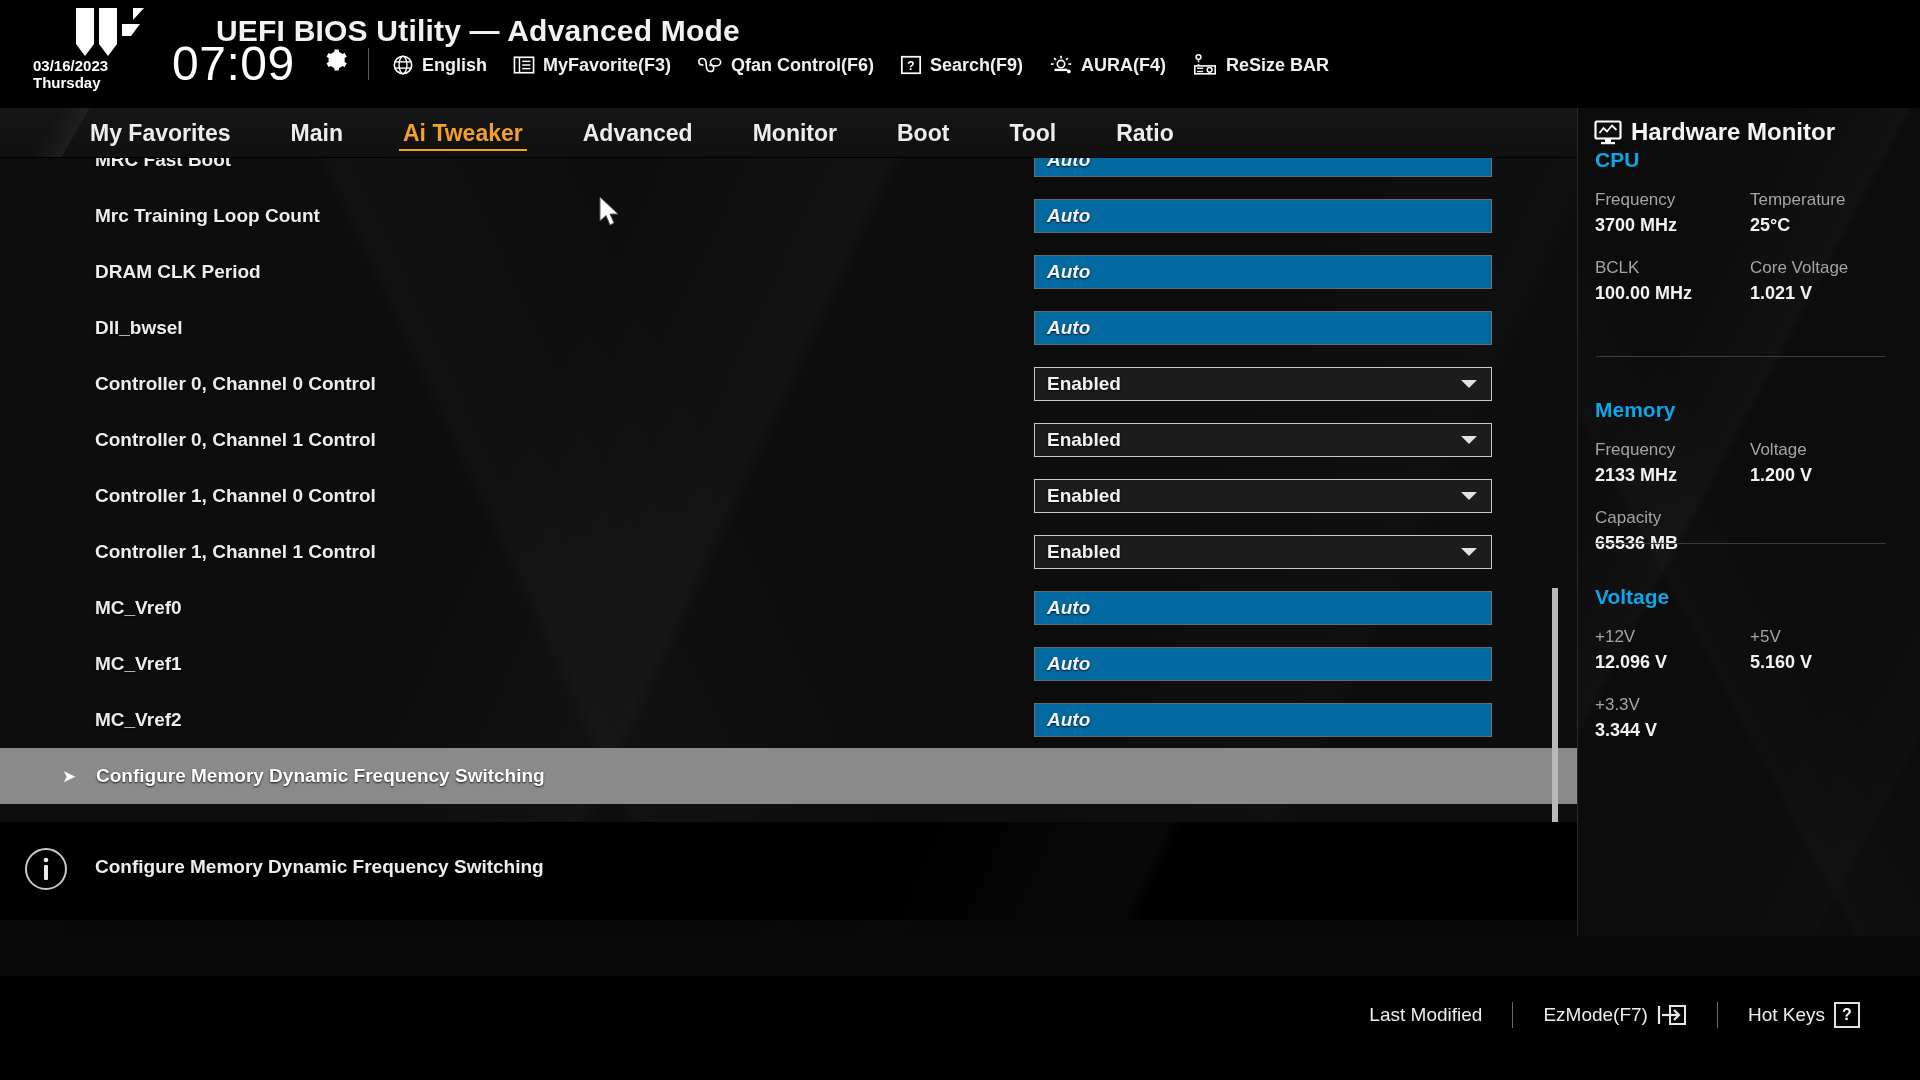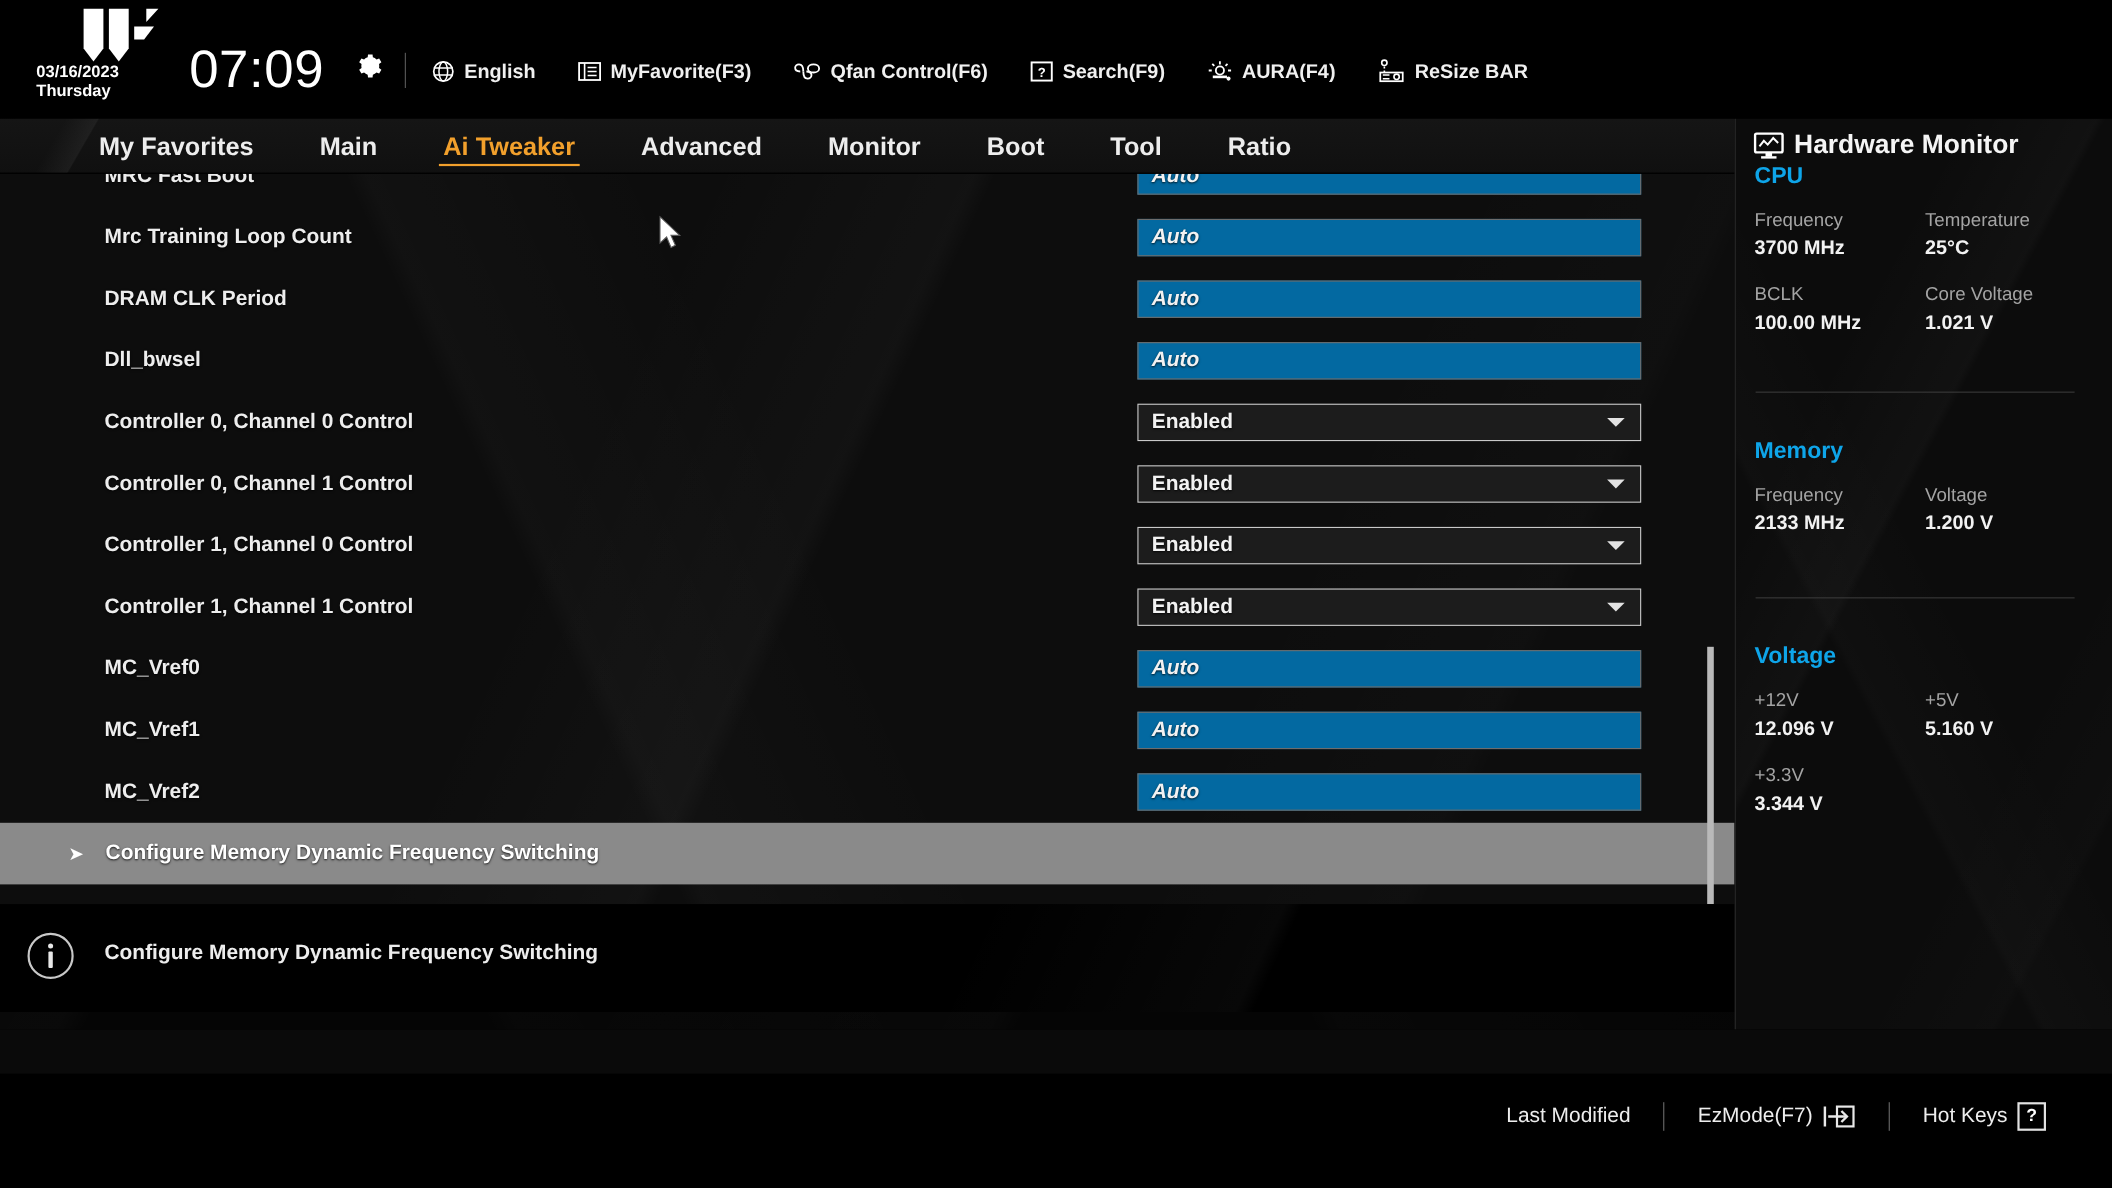--- a/index.html
+++ b/index.html
@@ -37,21 +37,21 @@
   .datetime .d { font-size:15px; font-weight:bold; color:#ffffff; }
   .datetime .w { font-size:15px; font-weight:bold; color:#ffffff; }
   .clock {
     position:absolute; left:172px; top:40px;
     font-size:48px; font-weight:300; color:#fff; letter-spacing:.5px;
     line-height:1;
   }
   .gear-btn { position:absolute; left:322px; top:47px; width:26px; height:26px; cursor:pointer; }
   .hdr-sep { position:absolute; left:368px; top:48px; width:1px; height:32px; background:#5a5a5a; }
 
-  .hdr-tools { position:absolute; left:392px; top:50px; height:30px; display:flex; align-items:center; gap:38px; }
+  .hdr-tools { position:absolute; left:392px; top:50px; height:30px; display:flex; align-items:center; gap:26px; }
   .tool { display:flex; align-items:center; gap:8px; cursor:pointer; white-space:nowrap; }
   .tool .lbl { font-size:18px; font-weight:bold; color:#f0f0f0; }
   .tool svg { display:block; }
 
   
   .navbar {
     position:absolute; top:108px; left:0; width:1577px; height:50px;
     background:linear-gradient(180deg,#151515 0%,#101010 100%);
     border-bottom:1px solid #000;
     z-index:3;
@@ -185,20 +185,21 @@
   <div class="texture"></div>
 
   <div class="header">
     <svg class="tuf-logo" viewBox="0 0 72 52">
       <polygon points="2,2 20,2 20,38 11,50 2,38" fill="#ffffff"></polygon>
       <polygon points="25,2 43,2 43,38 34,50 25,38" fill="#ffffff"></polygon>
       <polygon points="48,2 70,2 59,14 59,2" fill="#ffffff"></polygon>
       <polygon points="48,18 66,18 57,30 48,30" fill="#ffffff"></polygon>
     </svg>
 
+    <div class="title">UEFI BIOS Utility — Advanced Mode</div>
 
     <div class="datetime">
       <div class="d">03/16/2023</div>
       <div class="w">Thursday</div>
     </div>
 
     <div class="clock">07:09</div>
 
     <svg class="gear-btn" viewBox="0 0 24 24">
       <path fill="#ffffff" d="M12 8.3a3.7 3.7 0 1 0 0 7.4 3.7 3.7 0 0 0 0-7.4zm0 5.6a1.9 1.9 0 1 1 0-3.8 1.9 1.9 0 0 1 0 3.8z"></path>
@@ -415,20 +416,24 @@
           <div class="hm-head">Memory</div>
           <div class="hm-grid">
             <div class="hm-cell">
               <div class="hm-k">Frequency</div>
               <div class="hm-v">2133 MHz</div>
             </div>
             <div class="hm-cell">
               <div class="hm-k">Voltage</div>
               <div class="hm-v">1.200 V</div>
             </div>
+            <div class="hm-cell full">
+              <div class="hm-k">Capacity</div>
+              <div class="hm-v">65536 MB</div>
+            </div>
           </div>
         </div>
         <div class="hm-rule" style="top: 435px;"></div>
         <div class="hm-section" style="top: 477px;">
           <div class="hm-head">Voltage</div>
           <div class="hm-grid">
             <div class="hm-cell">
               <div class="hm-k">+12V</div>
               <div class="hm-v">12.096 V</div>
             </div>

